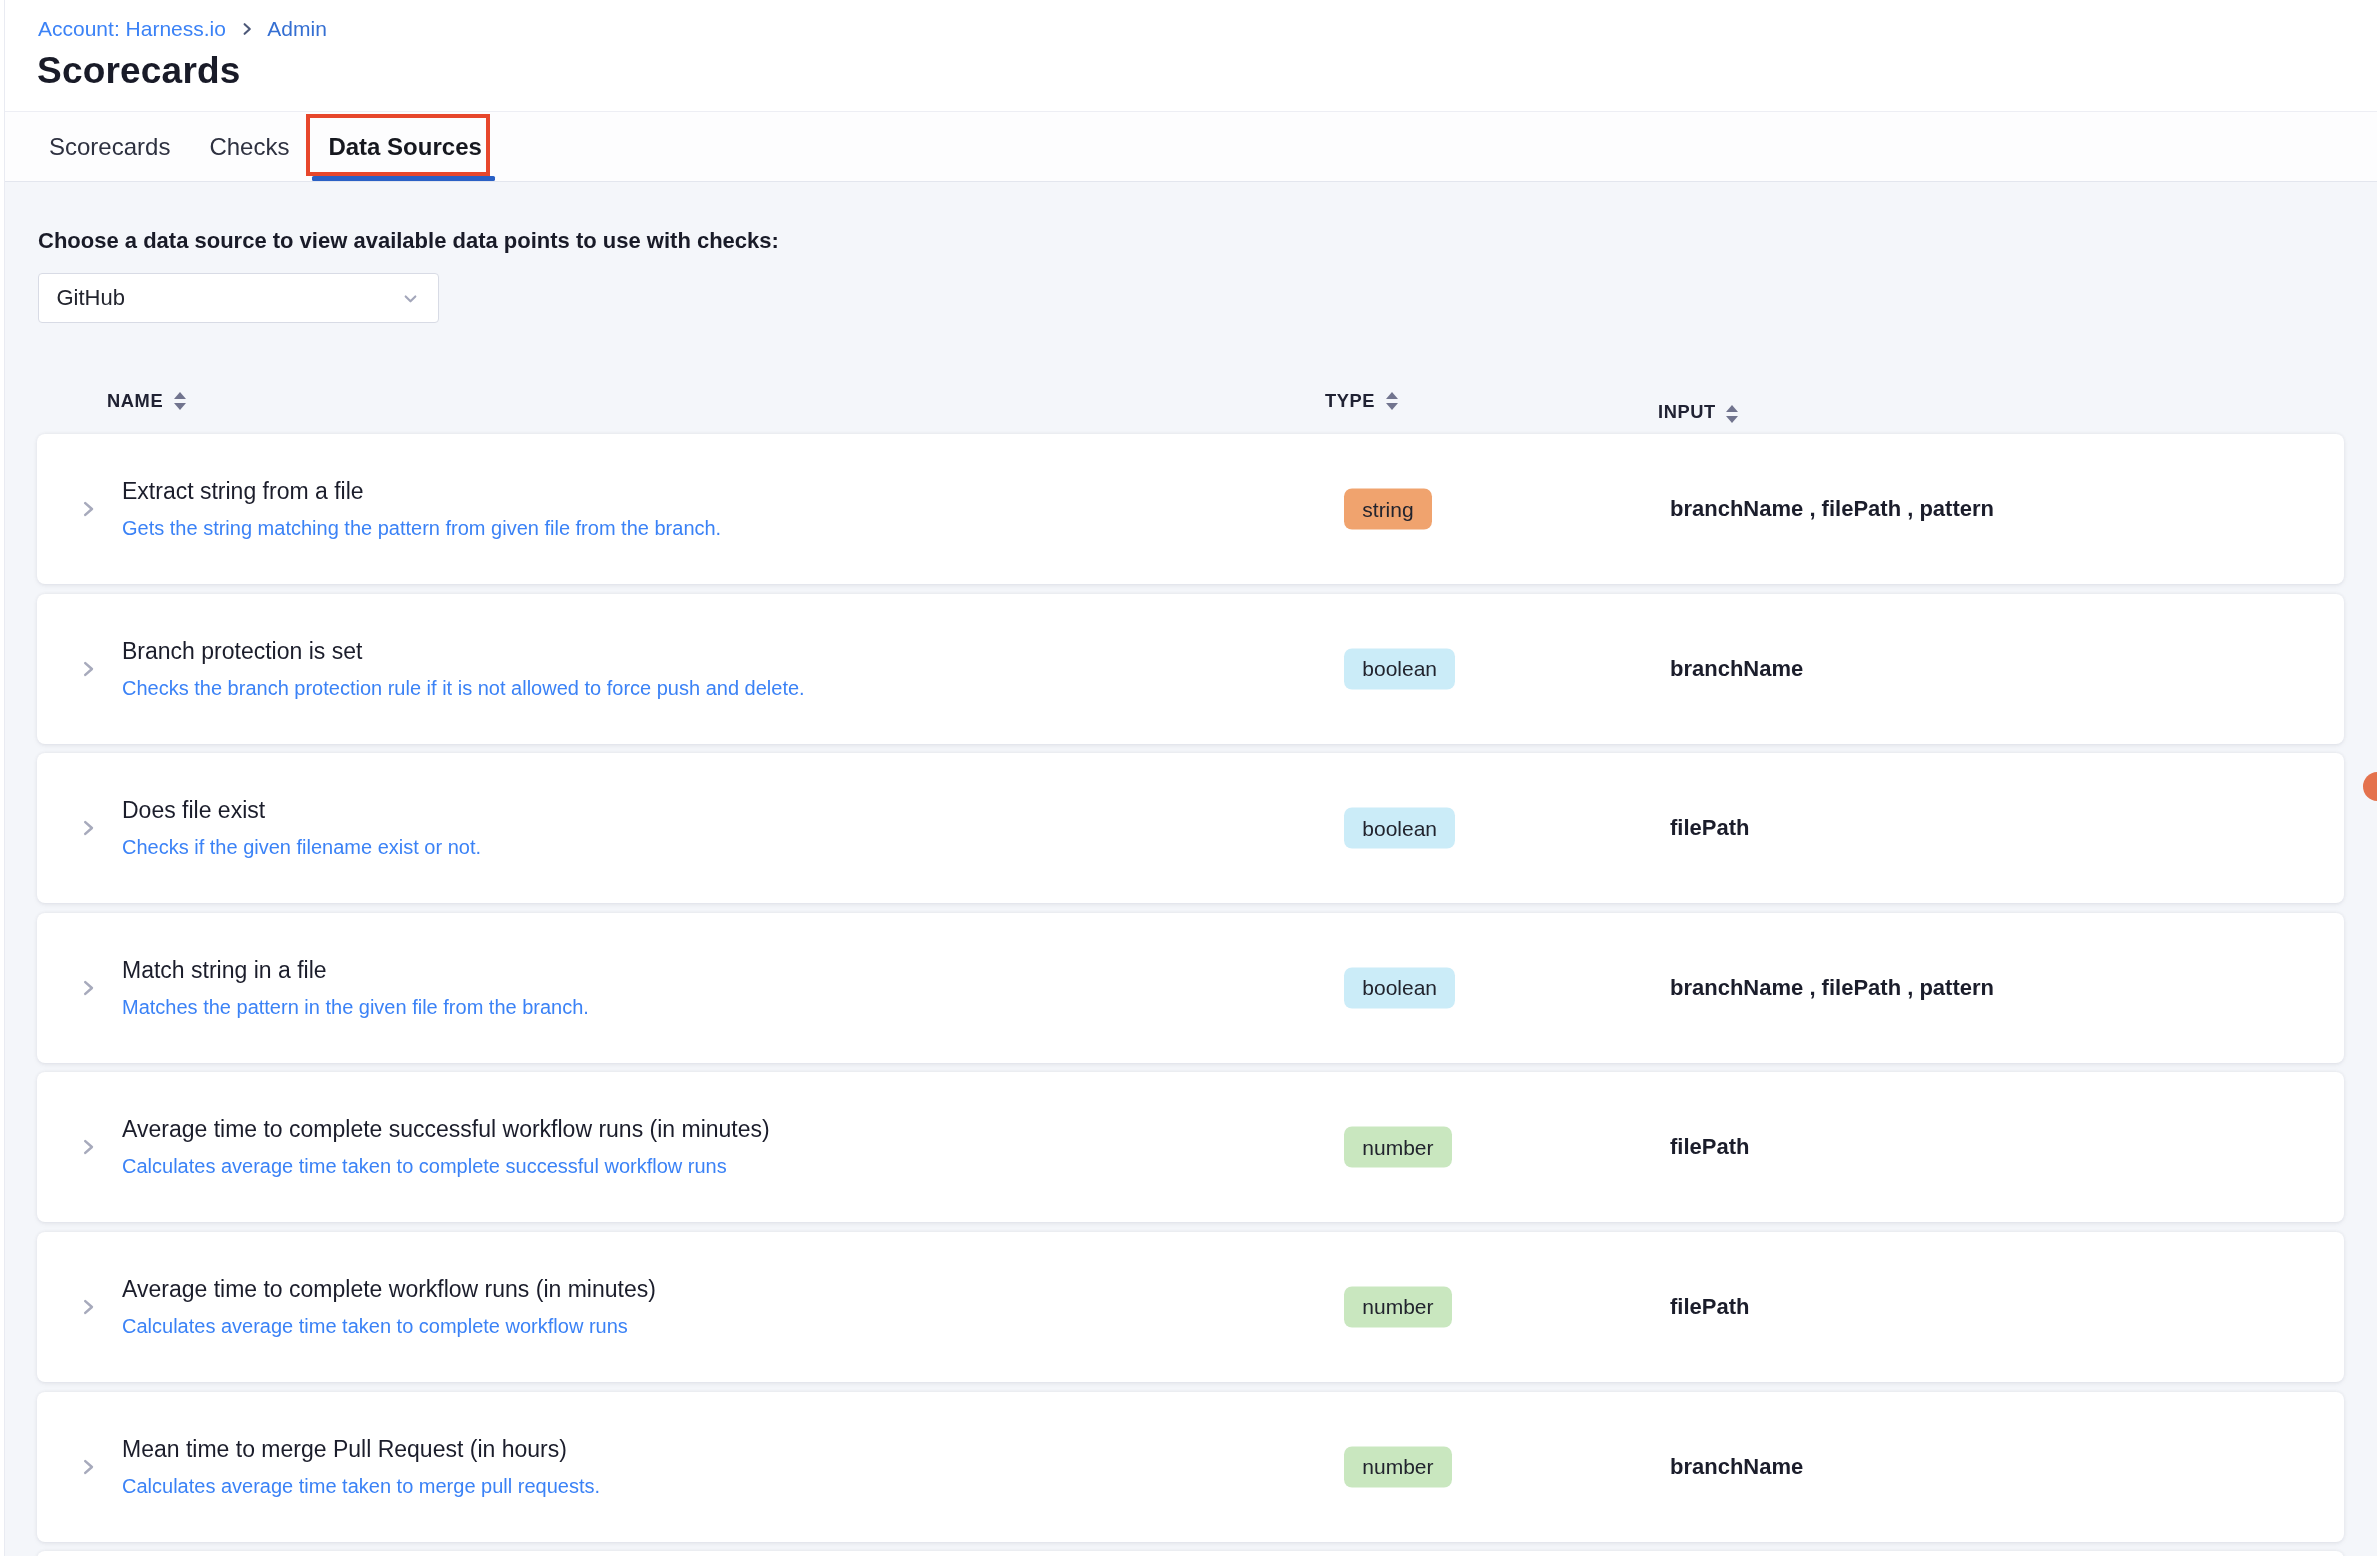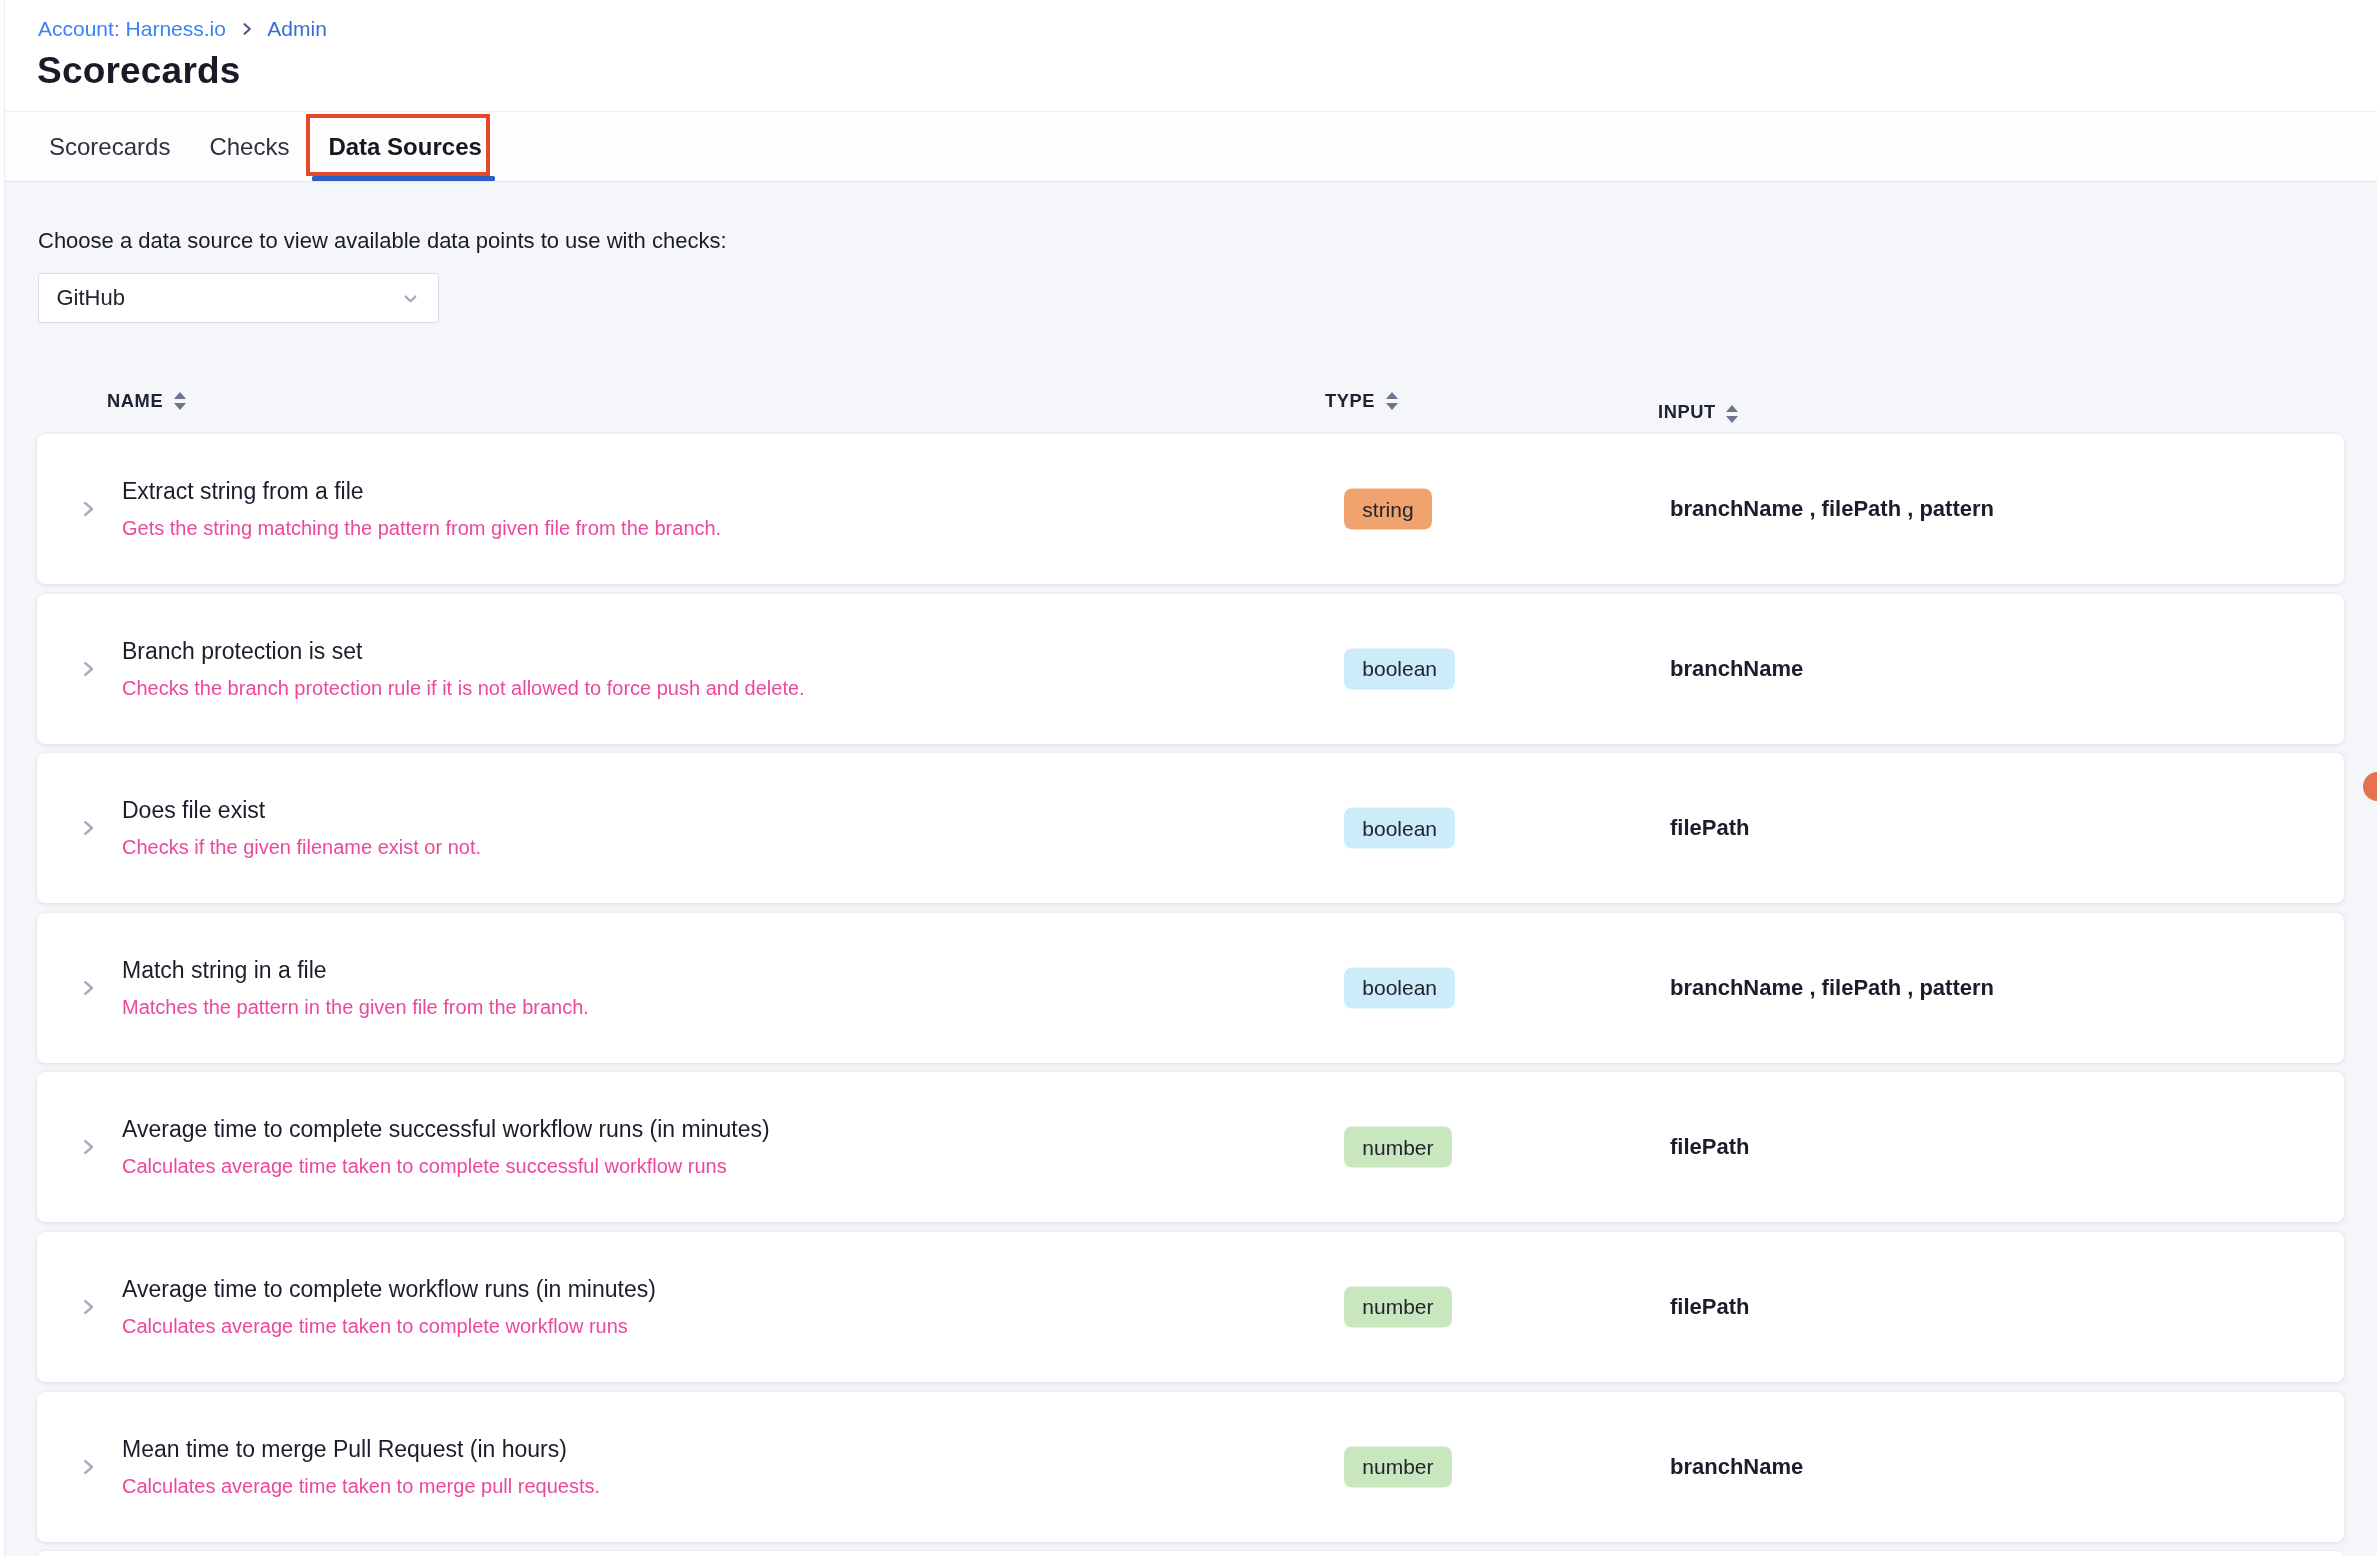--- a/index.html
+++ b/index.html
@@ -30,21 +30,21 @@
   .tab { position:relative; display:flex; align-items:center; font-size:24px;
     color:#2e3140; cursor:pointer; white-space:nowrap; }
   .tab.active { font-weight:700; color:#16181f; }
   .tab-underline { position:absolute; left:-16.7px; right:-13.5px; bottom:0; height:4.8px;
     border-radius:1.6px; z-index:1; }
   .annotation-box { position:absolute; left:-22px; top:2.4px; width:184px; height:62px;
     box-sizing:border-box; border:4px solid #e7472c; z-index:3; pointer-events:none; }
 
   
   .chooser-label { position:absolute; left:38px; top:228px; font-size:22px; line-height:25.5px;
-    font-weight:400; color:#191b28; }
+    font-weight:700; color:#191b28; }
   .dropdown { position:absolute; left:38px; top:273px; width:401px; height:50px;
     box-sizing:border-box; background:#ffffff; border:0.8px solid #d8dbe5; border-radius:4px;
     display:flex; align-items:center; justify-content:space-between; padding:0 17.5px;
     font-size:22px; color:#22242e; cursor:pointer; z-index:5; }
 
   
   .table-header { position:absolute; left:37px; top:378px; right:33px; height:45px; z-index:5; }
   .th { position:absolute; top:0; height:45px; display:flex; align-items:center; gap:10.4px;
     cursor:pointer; }
   .th .th-label { font-size:18.3px; font-weight:700; letter-spacing:0.6px; color:#202233; }
@@ -60,21 +60,21 @@
   
   .rows { position:absolute; left:37px; top:434px; width:2307px; z-index:5; }
   .card { position:relative; height:150px; margin-bottom:9.6px; background:#ffffff;
     border-radius:8px; box-shadow:0 0.8px 3.2px rgba(40,44,70,.08), 0 1.6px 6.4px rgba(40,44,70,.04);
     cursor:pointer; }
   .card.partial { height:96px; margin-bottom:0; }
   .chev { position:absolute; left:40px; top:50%; transform:translateY(-50%); display:flex; }
   .rowtext { position:absolute; left:85px; top:50%; transform:translateY(-50%); max-width:1155px; }
   .row-name { font-size:23px; line-height:27px; font-weight:400; color:#1b1d2b; margin-bottom:11px;
     white-space:nowrap; }
-  .row-desc { font-size:20px; line-height:24px; font-weight:400; color:#ec4899; white-space:nowrap; }
+  .row-desc { font-size:20px; line-height:24px; font-weight:400; color:#3b82f6; white-space:nowrap; }
   .badge { position:absolute; left:1307px; top:50%; transform:translateY(-50%); height:41px;
     padding:0 18.3px; border-radius:8px; display:inline-flex; align-items:center;
     font-size:21px; color:#22242e; }
   .row-input { position:absolute; left:1633px; top:50%; transform:translateY(-50%);
     font-size:22px; font-weight:700; color:#1b1d2b; white-space:nowrap; }
 
   
   .floating-dot { position:absolute; left:2363px; top:772px; width:29px; height:29px;
     border-radius:50%; z-index:60; cursor:pointer; }
 

